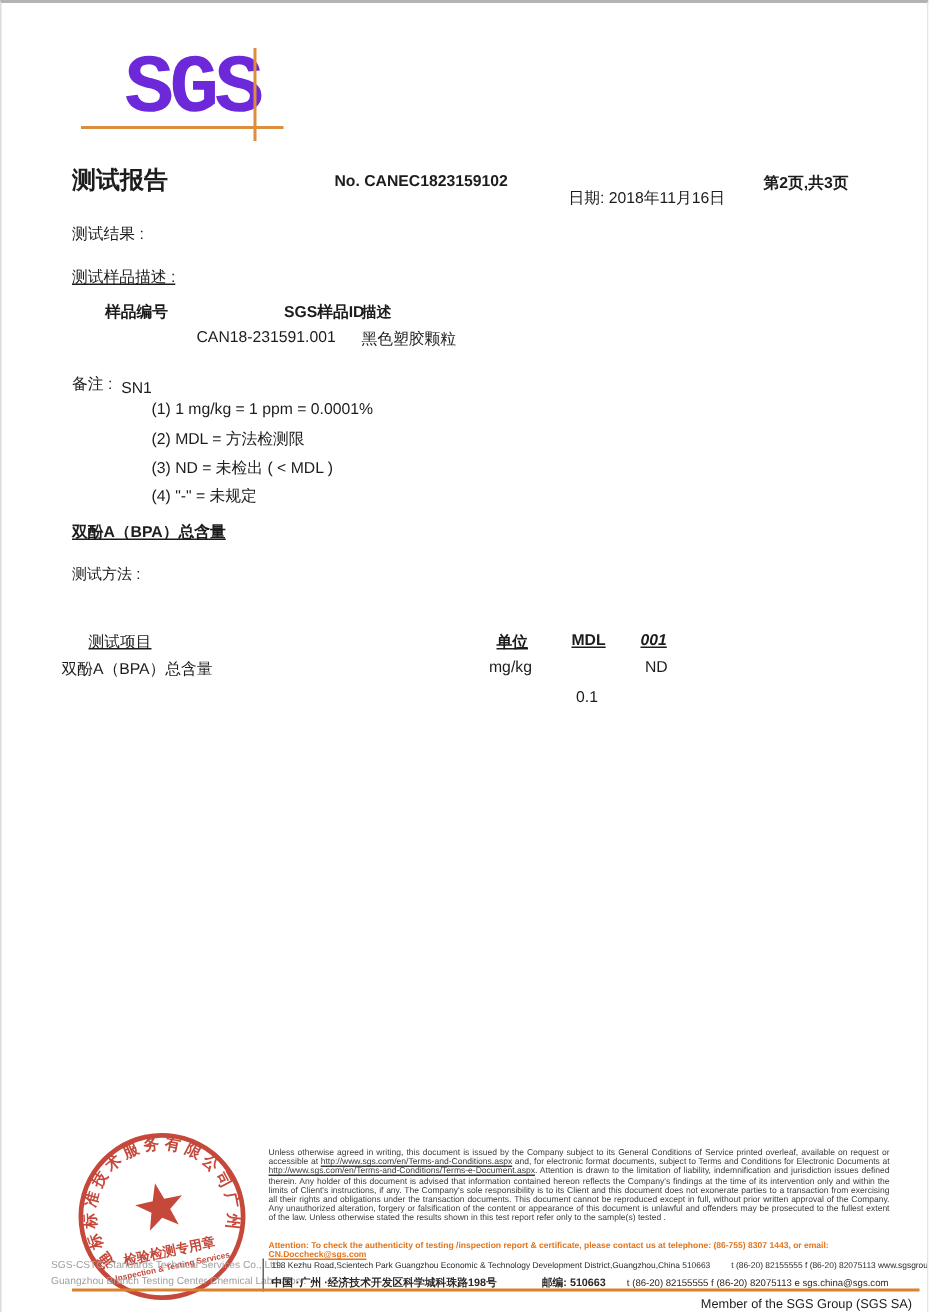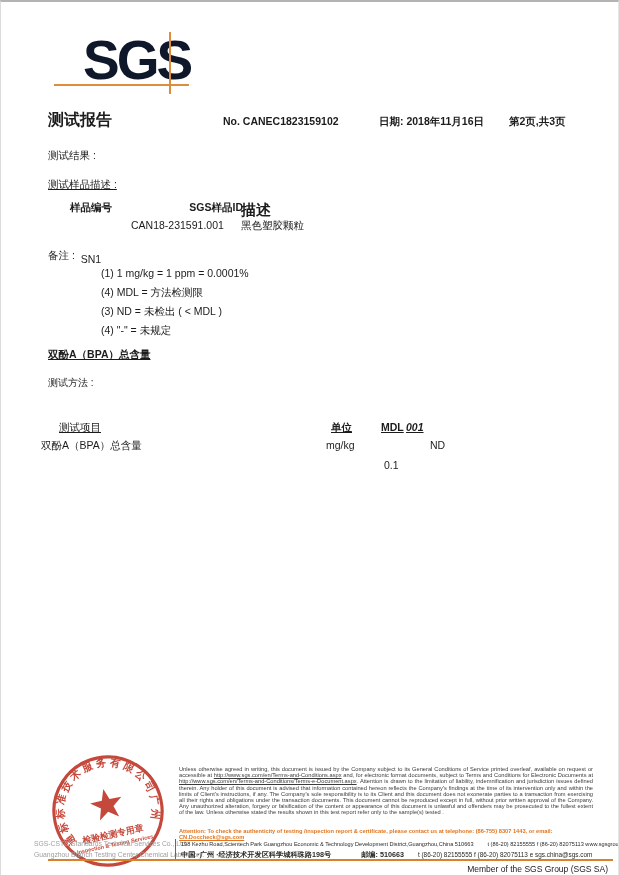--- a/index.html
+++ b/index.html
@@ -4,47 +4,47 @@
 <style>
   * { margin:0; padding:0; box-sizing:border-box; }
   html,body { background:#fff; }
   body { font-family:"Liberation Sans","DejaVu Sans",sans-serif; color:#1c1c1c; }
   .page {
     position:relative; width:619px; height:875px; background:#fff; overflow:hidden;
     border-top:2px solid #b3b3b3; border-left:1px solid #dcdcdc; border-right:1px solid #e4e4e4;
   }
   
   .logo-text { position:absolute; left:82px; top:26px; font-size:55px; font-weight:800;
-    color:#0f172a; letter-spacing:-3px; font-family:Liberation Sans, sans-serif; }
+    color:#6d28d9; letter-spacing:-3px; font-family:Liberation Mono, monospace; }
   .logo-hline { position:absolute; left:53px; top:82px; width:135px; height:2px; background:#dd8e3d; }
   .logo-vline { position:absolute; left:168px; top:30px; width:2px; height:62px; background:#dd8e3d; }
   
   .doc-title { position:absolute; left:47px; top:108px; font-size:16px; font-weight:bold; }
   .report-no { position:absolute; left:222px; top:113px; font-size:10.5px; font-weight:bold; }
-  .date-line { position:absolute; left:378px; top:113px; font-size:10.5px; font-weight:bold; }
+  .date-line { position:absolute; left:378px; top:123px; font-size:10.5px; font-weight:normal; }
   .page-line { position:absolute; left:508px; top:113px; font-size:10.5px; font-weight:bold; }
   
   .sec-results { position:absolute; left:47px; top:147px; font-size:10.5px; }
   .sec-sample-head { position:absolute; left:47px; top:176px; font-size:10.5px; text-decoration:underline; }
   .smp-h1 { position:absolute; left:50px;  top:199px; width:80px;  text-align:center; font-size:10.5px; font-weight:bold; }
   .smp-h2 { position:absolute; left:130px; top:199px; width:112px; text-align:right; font-size:10.5px; font-weight:bold; }
-  .smp-h3 { position:absolute; left:240px; top:199px; font-size:15px; font-weight:bold; }
+  .smp-h3 { position:absolute; left:240px; top:199px; font-size:10px; font-weight:bold; }
   .smp-c1 { position:absolute; left:50px;  top:217px; width:80px;  text-align:center; font-size:10.5px;margin-top:34px; }
   .smp-c2 { position:absolute; left:130px; top:217px; width:112px; text-align:left; font-size:10.5px; }
   .smp-c3 { position:absolute; left:240px; top:217px; font-size:10.5px; }
   .sec-notes { position:absolute; left:47px; top:247px; font-size:10.5px; }
   .note-item { position:absolute; left:100px; font-size:10.5px; }
   .bpa-heading { position:absolute; left:47px; top:346px; font-size:10.5px; font-weight:bold; text-decoration:underline; }
   .method-label { position:absolute; left:47px; top:374px; font-size:10px; }
   .method-text { position:absolute; left:113px; top:372px; width:470px; font-size:10.5px; line-height:20px; }
   .tbl-h { position:absolute; top:419px; font-size:10.5px; font-weight:bold; text-decoration:underline; }
   .tbl-h.item { left:58px; font-weight:normal; }
   .tbl-h.unit { left:330px; }
   .tbl-h.mdl  { left:380px; }
-  .tbl-h.s001 { left:405px; font-style:italic; }
+  .tbl-h.s001 { left:426px; font-style:italic; }
   .tbl-c { position:absolute; top:437px; font-size:10.5px; }
   .tbl-c.item { left:40px; }
   .tbl-c.unit { left:325px; }
   .tbl-c.mdl  { left:383px;margin-top:20px; }
   .tbl-c.s001 { left:429px;text-align:center; }
   
   .stamp { position:absolute; left:48px; top:750px; width:118px; height:118px;
     transform:rotate(-12deg); opacity:.92; }
   .company-1 { position:absolute; left:33px; top:838px; font-size:6.8px; color:#a0a0a0; white-space:nowrap; }
   .company-2 { position:absolute; left:33px; top:849px; font-size:6.8px; color:#a0a0a0; white-space:nowrap; }
@@ -85,21 +85,21 @@
   <div class="smp-h2">SGS样品ID</div>
   <div class="smp-h3">描述</div>
   <div>
     <div class="smp-c1">SN1</div>
     <div class="smp-c2">CAN18-231591.001</div>
     <div class="smp-c3">黑色塑胶颗粒</div>
   </div>
 
   <div class="sec-notes">备注 :</div>
   <div class="note-item" style="top:265px">(1) 1 mg/kg = 1 ppm = 0.0001%</div>
-  <div class="note-item" style="top:284px">(4) MDL = 方法检测限</div>
+  <div class="note-item" style="top:284px">(2) MDL = 方法检测限</div>
   <div class="note-item" style="top:303px">(3) ND = 未检出 ( &lt; MDL )</div>
   <div class="note-item" style="top:322px">(4) "-" = 未规定</div>
 
   <div class="bpa-heading">双酚A（BPA）总含量</div>
   <div class="method-label">测试方法 :</div>
 
   <div class="tbl-h item" style="text-decoration:underline">测试项目</div>
   <div class="tbl-h unit">单位</div>
   <div class="tbl-h mdl">MDL</div>
   <div class="tbl-h s001">001</div>

